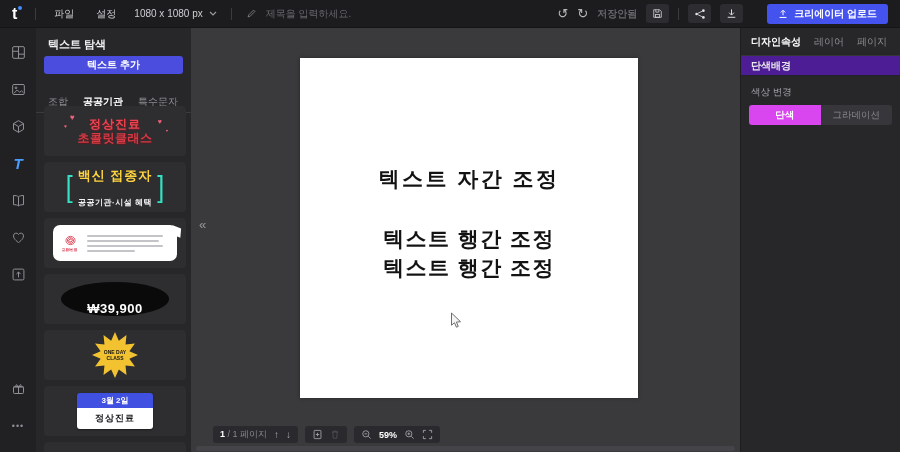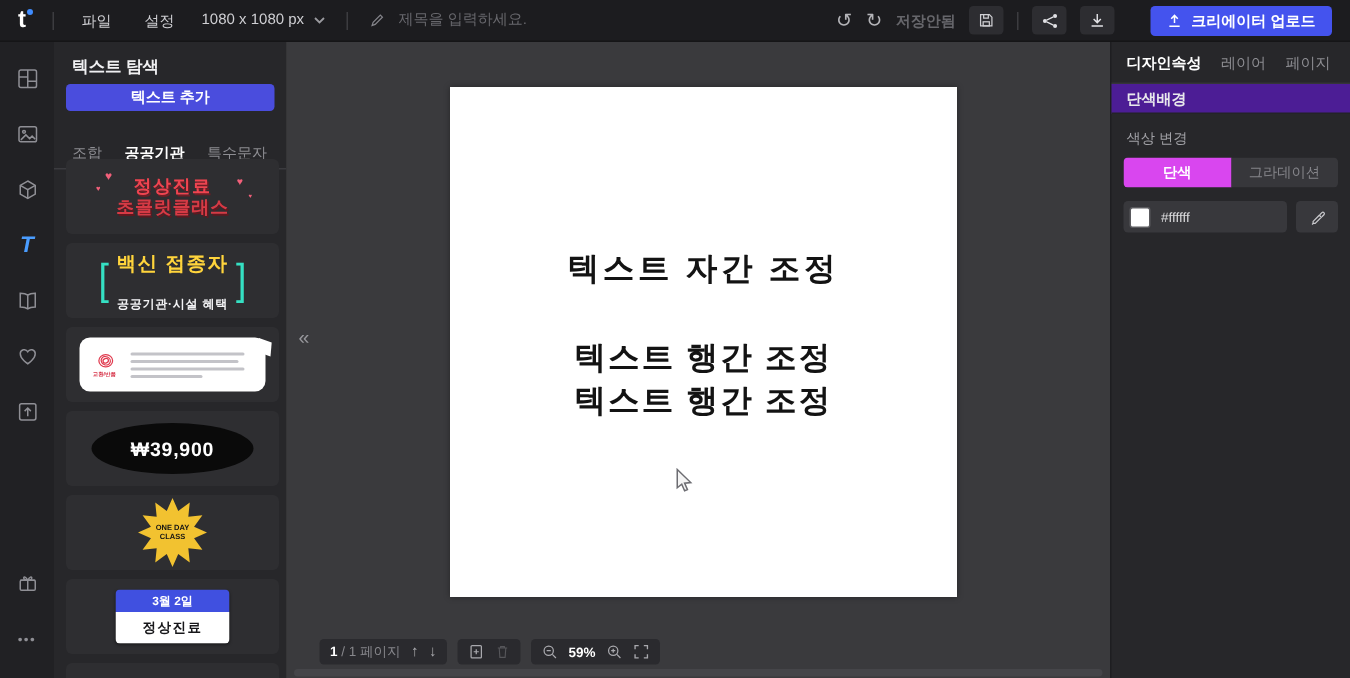--- a/index.html
+++ b/index.html
@@ -65,21 +65,21 @@
   .bubble{width:124px;height:36px;background:#fff;border-radius:7px;display:flex;align-items:center;
           padding:4px 6px 4px 4px;position:relative;}
   .bubble-tail{position:absolute;right:-4px;top:2px;width:9px;height:9px;background:#fff;
                transform:rotate(20deg) skew(15deg);}
   .stamp{width:26px;flex:0 0 26px;display:flex;flex-direction:column;align-items:center;gap:1px;}
   .stamp-label{font-size:4px;font-weight:bold;color:#d7354a;white-space:nowrap;transform:scale(0.9);}
   .blines{flex:1;padding-left:4px;display:flex;flex-direction:column;gap:3px;}
   .bline{height:2px;border-radius:1px;background:#c3c3c8;}
   
   .price-ellipse{width:108px;height:34px;background:#0a0a0a;border-radius:50%;display:flex;
-                 align-items:center;justify-content:center;}
+                 align-items:flex-end;justify-content:center;}
   .price-text{color:#fff;font-size:13px;font-weight:bold;letter-spacing:0.5px;}
   
   .star-wrap{position:relative;width:46px;height:46px;}
   .star-text{position:absolute;inset:0;display:flex;flex-direction:column;align-items:center;
              justify-content:center;font-size:5px;line-height:6px;font-weight:800;color:#141414;text-align:center;}
   
   .notice{width:76px;border-radius:3px;overflow:hidden;box-shadow:0 1px 2px rgba(0,0,0,.4);}
   .notice-head{height:15px;background:#4050e0;color:#fff;font-size:8px;font-weight:bold;
                display:flex;align-items:center;justify-content:center;}
   .notice-body{height:21px;background:#fff;color:#17171a;font-size:9px;font-weight:800;
@@ -417,29 +417,15 @@
       <div class="rp-tab active">디자인속성</div>
       <div class="rp-tab">레이어</div>
       <div class="rp-tab">페이지</div>
     </div>
     <div class="rp-section">단색배경</div>
     <div class="rp-label">색상 변경</div>
     <div class="seg">
       <div class="seg-btn active">단색</div>
       <div class="seg-btn inactive">그라데이션</div>
     </div>
-    <div class="color-row">
-      <div class="color-input">
-        <span class="swatch"></span>
-        <span class="color-hex">#ffffff</span>
-      </div>
-      <div class="eyedrop-btn">
-        <span class="icon">
-          <svg width="11" height="11" viewBox="0 0 16 16" fill="none" stroke="#c9c9cd" stroke-width="1.2">
-            <path d="M3.5 14.5L2.5 15.5M3.5 14.5v-2l6-6 2 2-6 6h-2z"></path>
-              <path d="M10 6l2-2a1.4 1.4 0 112 2l-2 2"></path>
-          </svg>
-        </span>
-      </div>
-    </div>
   </div>
 
 </div>
 
 </body></html>

